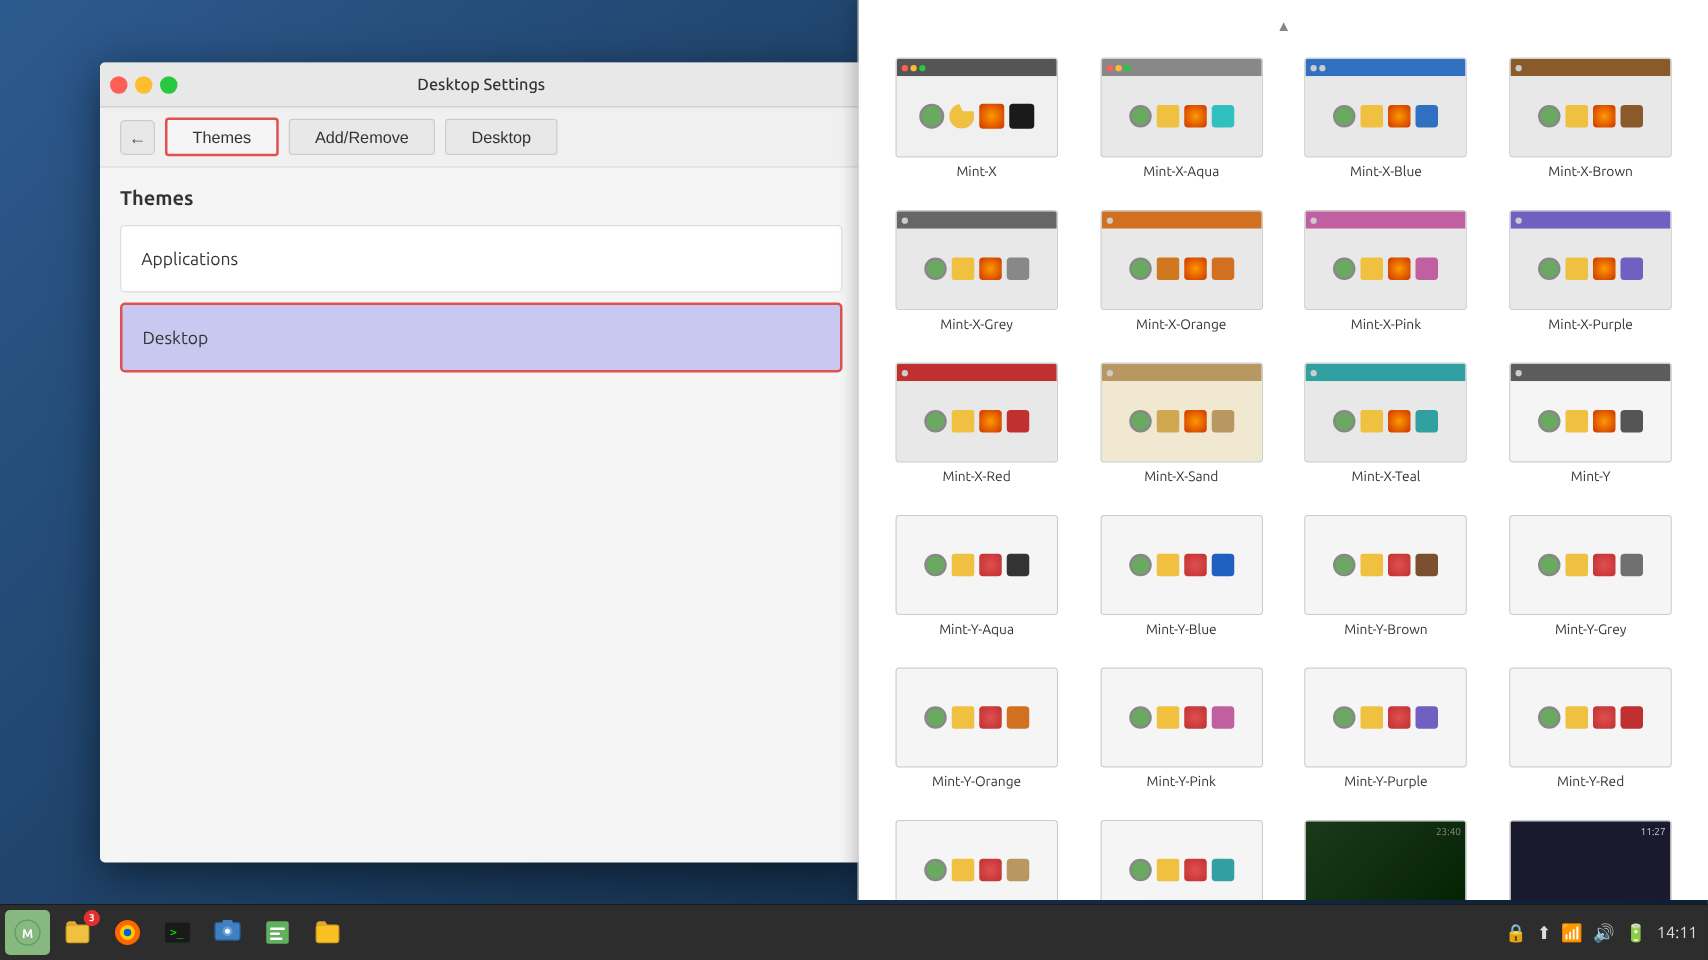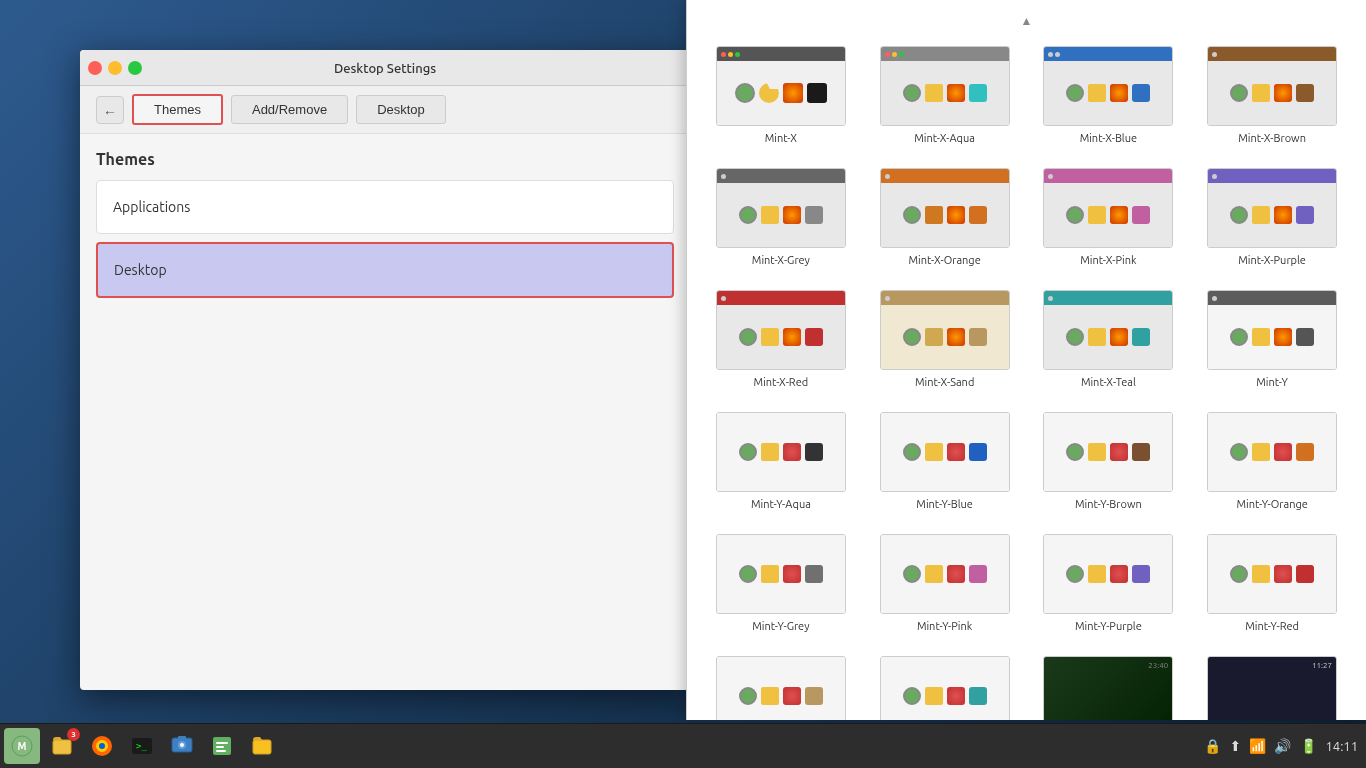--- a/index.html
+++ b/index.html
@@ -534,36 +534,36 @@
           </div>
           <span class="theme-name">Mint-Y-Brown</span>
         </div>
 
         <div class="theme-item">
           <div class="theme-preview">
             <div style="width:100%;height:100%;background:#f5f5f5;display:flex;align-items:center;justify-content:center;gap:4px;">
               <div style="width:18px;height:18px;border-radius:50%;background:#6aaa60;border:2px solid #888;"></div>
               <div style="width:18px;height:18px;background:#f0c040;border-radius:2px;"></div>
               <div style="width:18px;height:18px;border-radius:3px;background:radial-gradient(circle,#e05050,#c03030);"></div>
+              <div style="width:18px;height:18px;border-radius:3px;background:#707070;"></div>
+            </div>
+          </div>
+          <span class="theme-name">Mint-Y-Grey</span>
+        </div>
+
+        <div class="theme-item">
+          <div class="theme-preview">
+            <div style="width:100%;height:100%;background:#f5f5f5;display:flex;align-items:center;justify-content:center;gap:4px;">
+              <div style="width:18px;height:18px;border-radius:50%;background:#6aaa60;border:2px solid #888;"></div>
+              <div style="width:18px;height:18px;background:#f0c040;border-radius:2px;"></div>
+              <div style="width:18px;height:18px;border-radius:3px;background:radial-gradient(circle,#e05050,#c03030);"></div>
               <div style="width:18px;height:18px;border-radius:3px;background:#d07020;"></div>
             </div>
           </div>
           <span class="theme-name">Mint-Y-Orange</span>
-        </div>
-
-        <div class="theme-item">
-          <div class="theme-preview">
-            <div style="width:100%;height:100%;background:#f5f5f5;display:flex;align-items:center;justify-content:center;gap:4px;">
-              <div style="width:18px;height:18px;border-radius:50%;background:#6aaa60;border:2px solid #888;"></div>
-              <div style="width:18px;height:18px;background:#f0c040;border-radius:2px;"></div>
-              <div style="width:18px;height:18px;border-radius:3px;background:radial-gradient(circle,#e05050,#c03030);"></div>
-              <div style="width:18px;height:18px;border-radius:3px;background:#707070;"></div>
-            </div>
-          </div>
-          <span class="theme-name">Mint-Y-Grey</span>
         </div>
 
         <div class="theme-item">
           <div class="theme-preview">
             <div style="width:100%;height:100%;background:#f5f5f5;display:flex;align-items:center;justify-content:center;gap:4px;">
               <div style="width:18px;height:18px;border-radius:50%;background:#6aaa60;border:2px solid #888;"></div>
               <div style="width:18px;height:18px;background:#f0c040;border-radius:2px;"></div>
               <div style="width:18px;height:18px;border-radius:3px;background:radial-gradient(circle,#e05050,#c03030);"></div>
               <div style="width:18px;height:18px;border-radius:3px;background:#c060a0;"></div>
             </div>

